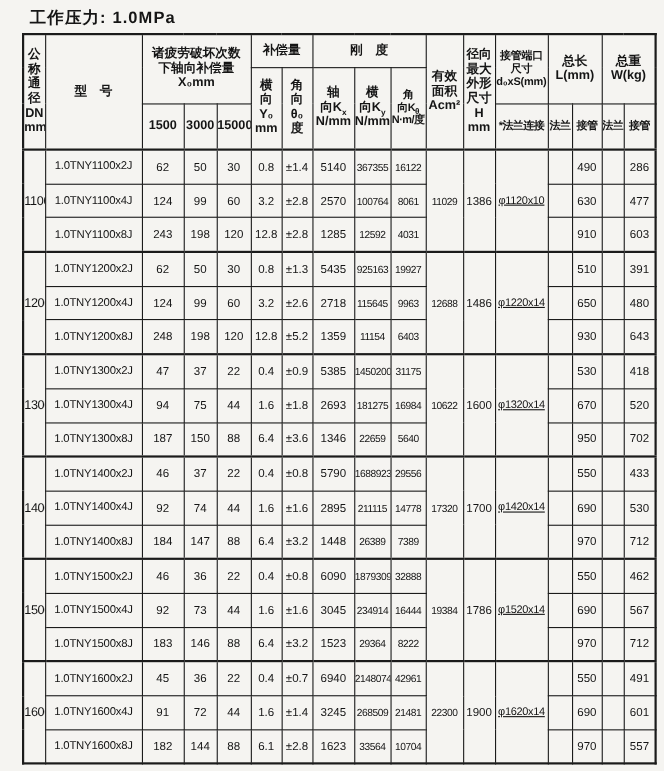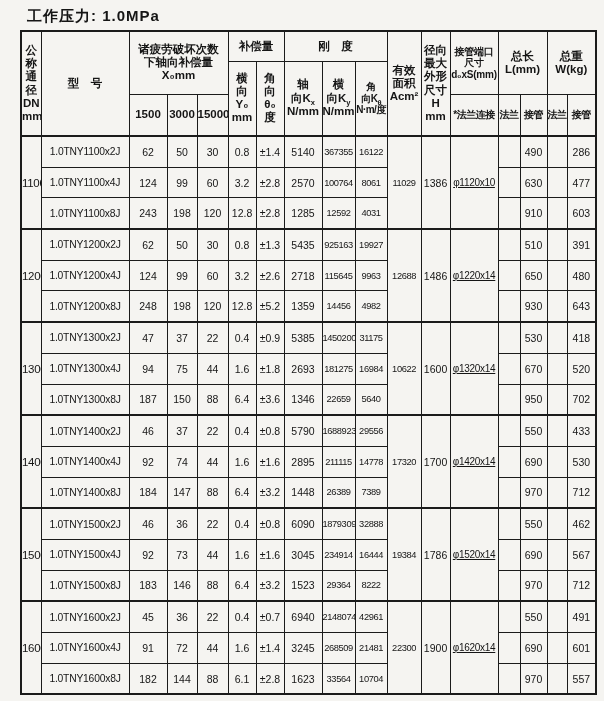--- a/index.html
+++ b/index.html
@@ -217,22 +217,22 @@
         <td>480</td>
       </tr>
       <tr>
         <td class="model">1.0TNY1200x8J</td>
         <td>248</td>
         <td>198</td>
         <td>120</td>
         <td>12.8</td>
         <td>±5.2</td>
         <td>1359</td>
-        <td class="num-s">14456</td>
-        <td class="num-s">4982</td>
+        <td class="num-s">11154</td>
+        <td class="num-s">6403</td>
         <td></td>
         <td>930</td>
         <td></td>
         <td>643</td>
       </tr>
       <tr class="first-row">
         <td class="dn" rowspan="3">1300</td>
         <td class="model">1.0TNY1300x2J</td>
         <td>47</td>
         <td>37</td>

